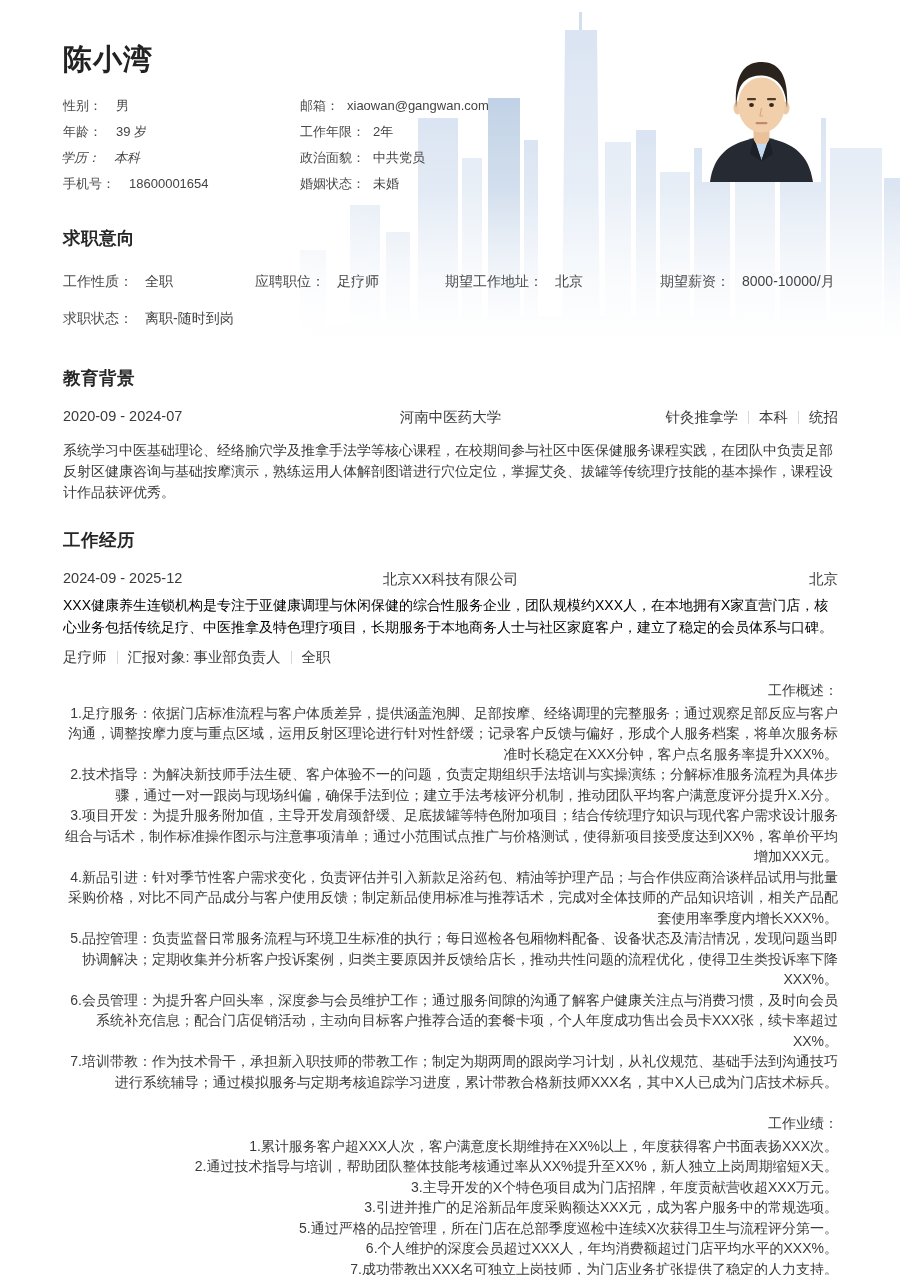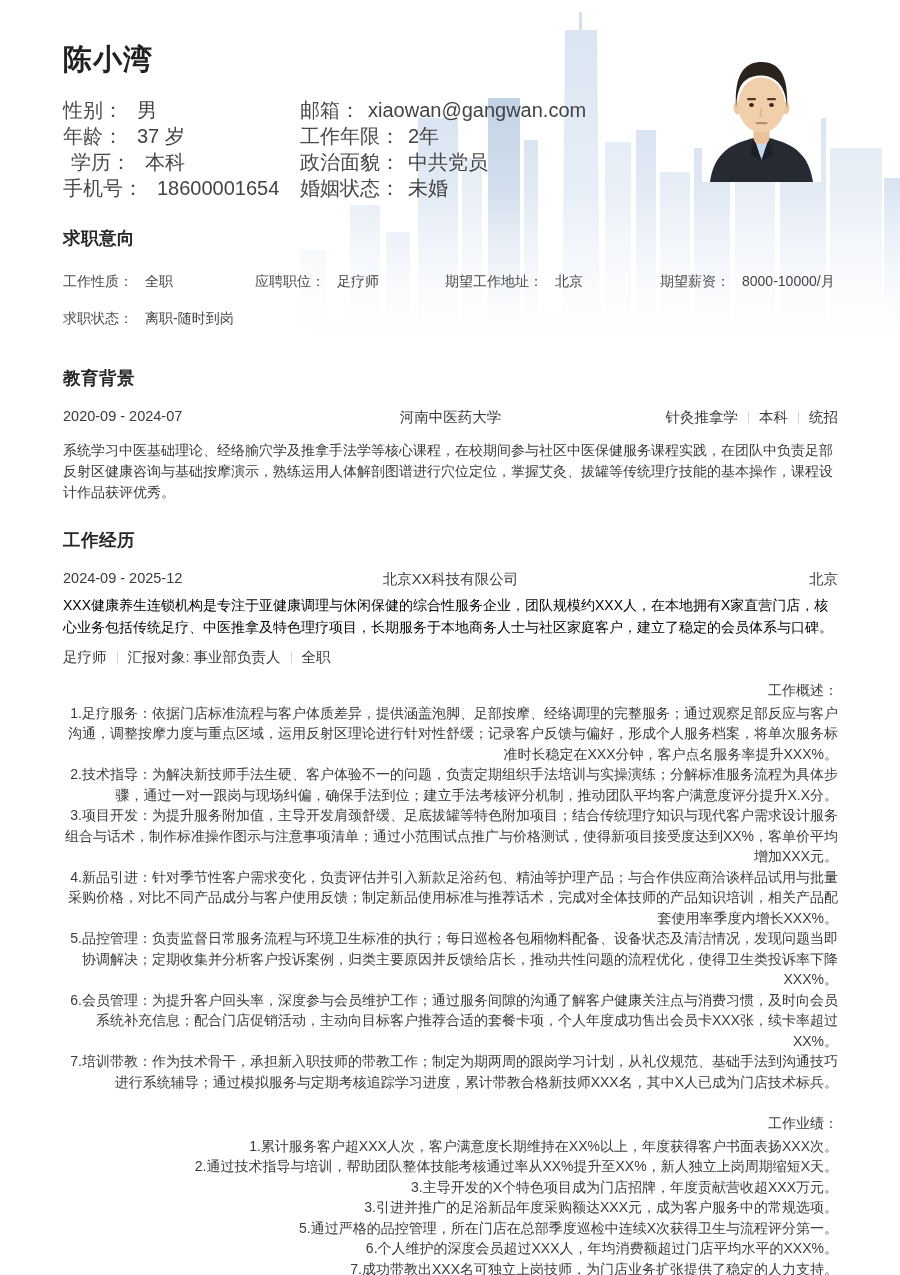--- a/index.html
+++ b/index.html
@@ -4,21 +4,21 @@
 <style>
   html,body{margin:0;padding:0;background:#ffffff;}
   .page{
     position:relative;width:900px;height:1275px;overflow:hidden;background:#ffffff;
     font-family:"Liberation Sans","DejaVu Sans",sans-serif;color:#3e3e3e;
   }
   .abs{position:absolute;z-index:2;}
   .skyline{position:absolute;top:0;left:0;z-index:0;}
   .photo{position:absolute;left:702px;top:42px;width:119px;height:140px;z-index:1;background:#ffffff;}
   .name{font-size:29px;font-weight:700;color:#222222;letter-spacing:1px;margin:0;}
-  .info-item{font-size:20px;color:#434343;white-space:nowrap;}
+  .info-item{font-size:13px;color:#434343;white-space:nowrap;}
   .info-item .label{margin-right:14px;color:#4a4a4a;}
   .info-item.tight .label{margin-right:8px;}
   .sec-h{font-size:17.5px;font-weight:700;color:#262626;letter-spacing:0.5px;}
   .field{font-size:14px;color:#434343;white-space:nowrap;}
   .field .label{margin-right:12px;color:#4a4a4a;}
   .row{width:775px;height:20px;}
   .row .left{position:absolute;left:0;top:0;font-size:14.5px;color:#3a3a3a;}
   .row .center{position:absolute;left:50%;top:0;transform:translateX(-50%);font-size:14.5px;color:#3a3a3a;white-space:nowrap;}
   .row .right{position:absolute;right:0;top:0;font-size:14.5px;color:#3a3a3a;white-space:nowrap;}
   .sep{display:inline-block;width:1px;height:13px;background:#d6d6d6;margin:0 10px;vertical-align:-2px;}
@@ -100,22 +100,22 @@
       <ellipse cx="49.5" cy="63" rx="2.4" ry="2" fill="#33261b"></ellipse>
       <ellipse cx="69.5" cy="63" rx="2.4" ry="2" fill="#33261b"></ellipse>
       <path d="M59.5,66 L58,74 L61,74" fill="none" stroke="#d9a77f" stroke-width="1.2"></path>
       <rect x="53.5" y="80" width="12" height="2.2" rx="1.1" fill="#c08a70"></rect>
     </svg>
   </div>
 
   <h1 class="abs name" style="left:63px;top:40px;">陈小湾</h1>
 
   <div class="abs info-item" style="left:63px;top:97px;"><span class="label">性别：</span><span class="value">男</span></div>
-  <div class="abs info-item" style="left:63px;top:123px;"><span class="label">年龄：</span><span class="value">37 岁</span></div>
-  <div class="abs info-item" style="left:71px;top:149px;"><span class="label">学历：</span><span class="value">本科</span></div>
+  <div class="abs info-item" style="left:63px;top:123px;"><span class="label">年龄：</span><span class="value">39 岁</span></div>
+  <div class="abs info-item" style="left:61px;top:149px;font-style:italic;"><span class="label">学历：</span><span class="value">本科</span></div>
   <div class="abs info-item" style="left:63px;top:175px;"><span class="label">手机号：</span><span class="value">18600001654</span></div>
 
   <div class="abs info-item tight" style="left:300px;top:97px;"><span class="label">邮箱：</span><span class="value">xiaowan@gangwan.com</span></div>
   <div class="abs info-item tight" style="left:300px;top:123px;"><span class="label">工作年限：</span><span class="value">2年</span></div>
   <div class="abs info-item tight" style="left:300px;top:149px;"><span class="label">政治面貌：</span><span class="value">中共党员</span></div>
   <div class="abs info-item tight" style="left:300px;top:175px;"><span class="label">婚姻状态：</span><span class="value">未婚</span></div>
 
   <div class="abs sec-h" style="left:63px;top:226px;">求职意向</div>
   <div class="abs row" style="left:63px;top:273px;">
     <span class="field" style="position:absolute;left:0;"><span class="label">工作性质：</span><span>全职</span></span>

